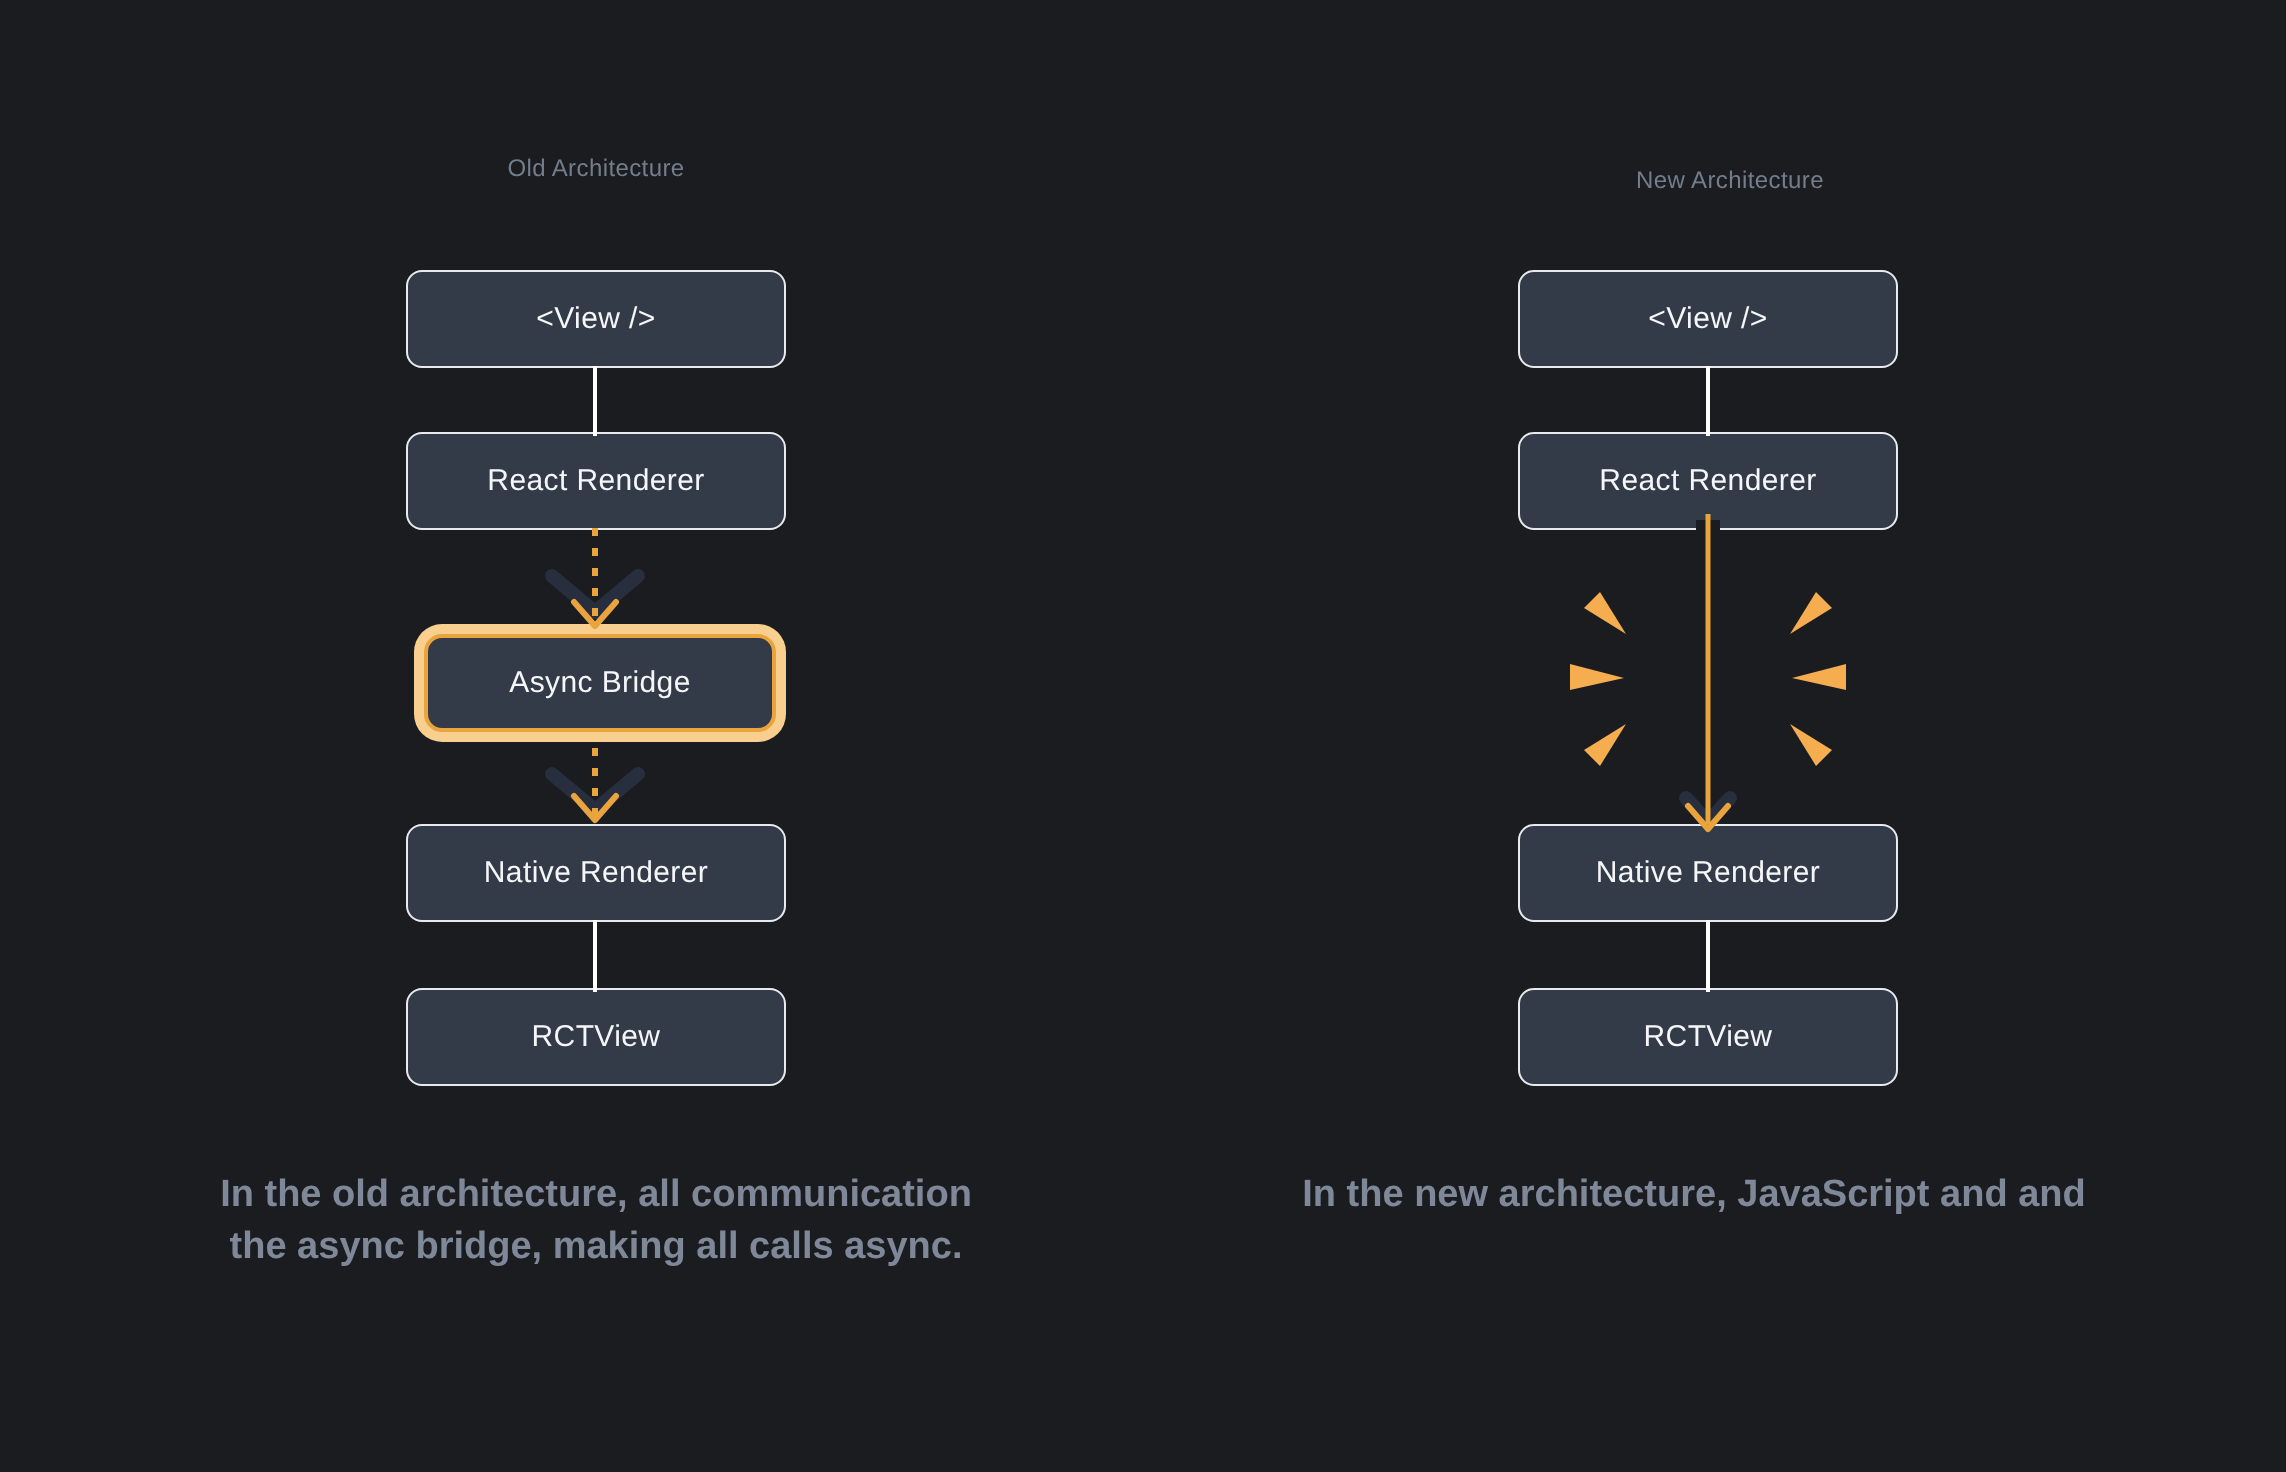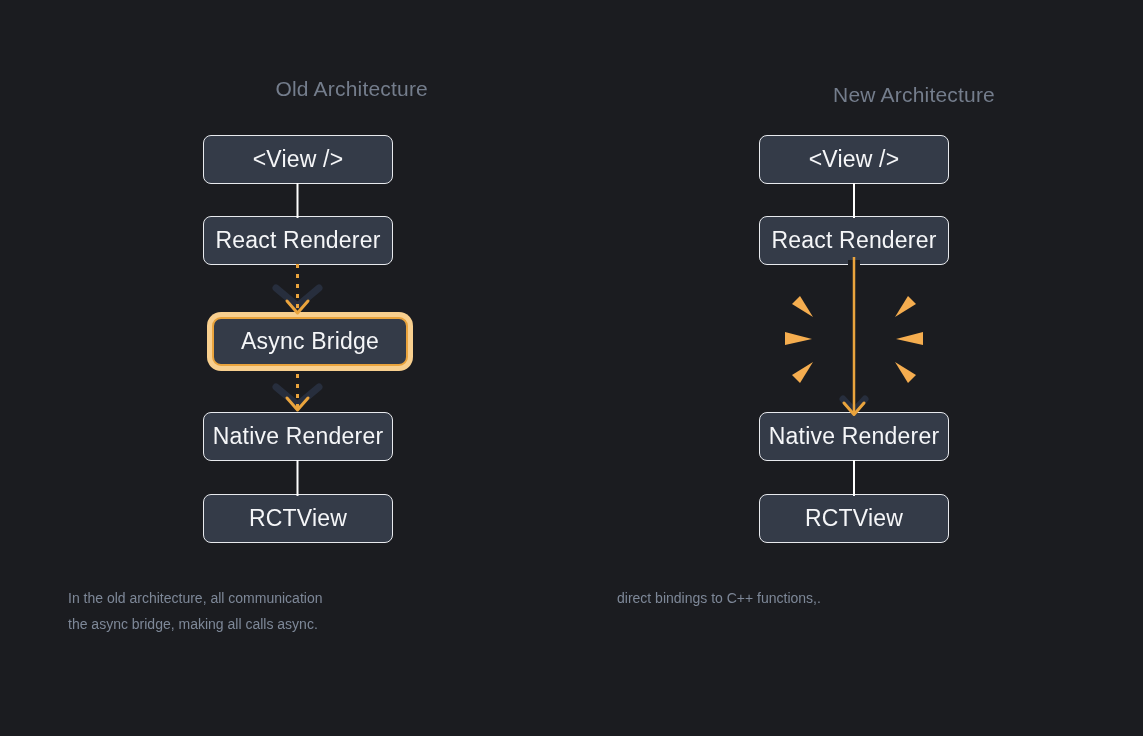--- a/index.html
+++ b/index.html
@@ -23,58 +23,59 @@
   .canvas {
     position: relative;
     width: 1143px;
     height: 736px;
     background: var(--background);
     overflow: hidden;
   }
   .col-title {
     position: absolute;
     width: 260px;
-    text-align: right;
-    font-size: 21px;
+    text-align: center;
+    font-size: 12px;
     letter-spacing: 0.2px;
     color: var(--title-text);
     z-index: 1;
   }
   .node {
     position: absolute;
     box-sizing: border-box;
     width: 190px;
     height: 49px;
     background: var(--box-fill);
     border: 1.5px solid var(--box-border);
     border-radius: 8px;
     display: flex;
     align-items: center;
     justify-content: center;
     color: var(--box-text);
-    font-size: 23px;
+    font-size: 15px;
     font-weight: 500;
     letter-spacing: 0.2px;
     z-index: 2;
   }
   .node-async {
-    width: 196px;
+    width: 176px;
     height: 49px;
     border: 2.5px solid var(--orange);
     border-radius: 9px;
     box-shadow: 0 0 0 5px var(--orange-light);
   }
   .caption {
     position: absolute;
     width: 460px;
-    text-align: left;
-    font-size: 14px;
+    text-align: center;
+    font-size: 19px;
     line-height: 26px;
     color: var(--caption-text);
     z-index: 1;
+    font-weight: bold;
   }
   .caption span { display: block; }
   svg.overlay {
     position: absolute;
     left: 0; top: 0;
     width: 1143px;
     height: 736px;
     z-index: 3;
     pointer-events: none;
   }
@@ -128,21 +129,21 @@
 
   <div class="node" style="left:759px; top:135px;">&lt;View /&gt;</div>
 
   <div class="node" style="left:759px; top:216px;">React Renderer</div>
 
   <div class="node" style="left:759px; top:412px;">Native Renderer</div>
 
   <div class="node" style="left:759px; top:494px;">RCTView</div>
 
   <div class="caption" style="left:617px; top:585px;">
-    <span>direct bindings to C++ functions,.</span>
+    <span>In the new architecture, JavaScript and and</span>
   </div>
 
   <svg class="overlay" viewBox="0 0 1143 736">
 
     <line class="line-white" x1="297.5" y1="183" x2="297.5" y2="218"></line>
 
     <path class="chev-dark" d="M276 288 L297.5 306 L319 288"></path>
     <line class="line-orange-dashed" x1="297.5" y1="264" x2="297.5" y2="311"></line>
     <path class="chev-orange" d="M287 301 L297.5 313 L308 301"></path>
 

